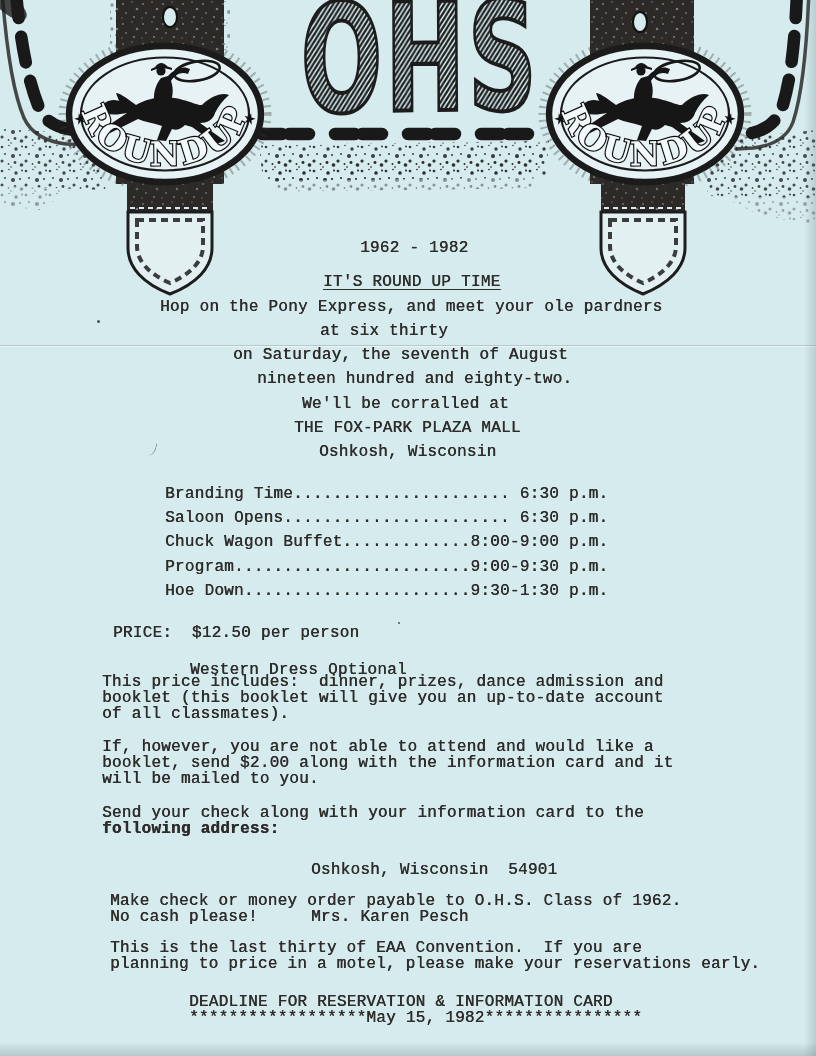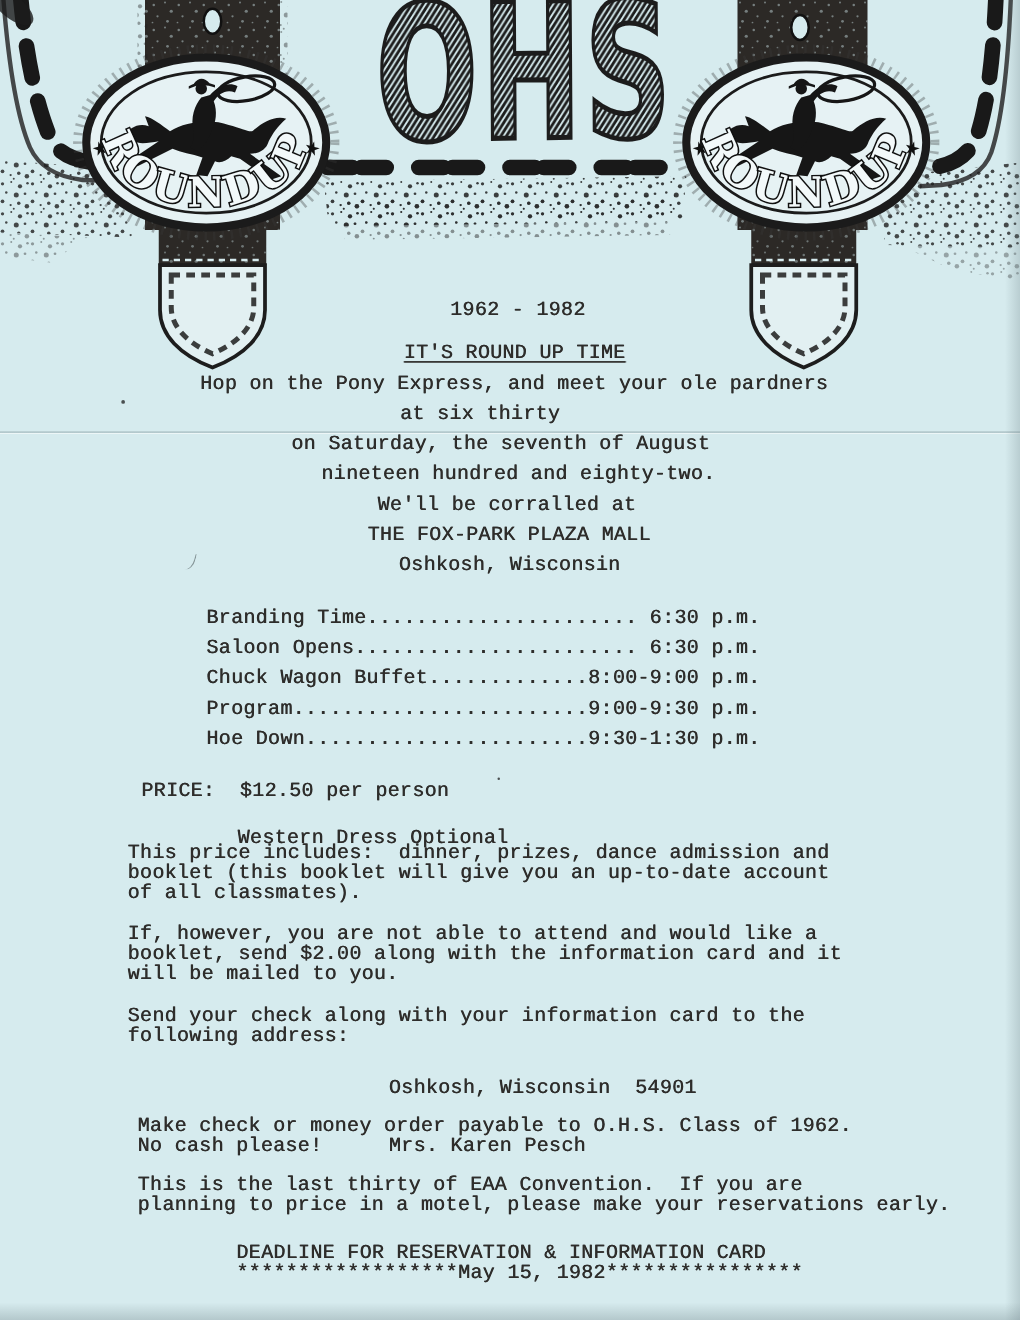--- a/index.html
+++ b/index.html
@@ -182,21 +182,21 @@
       <div class="tline" style="left: 165px; top: 583px;">Hoe Down.......................9:30-1:30 p.m.</div>
       <div class="tline" style="left: 113px; top: 625px;">PRICE:  $12.50 per person</div>
       <div class="tline" style="left: 190px; top: 649px; margin-top: 13px;">Western Dress Optional</div>
       <div class="tline" style="left: 102px; top: 674px;">This price includes:  dinner, prizes, dance admission and</div>
       <div class="tline" style="left: 102px; top: 690px;">booklet (this booklet will give you an up-to-date account</div>
       <div class="tline" style="left: 102px; top: 706px;">of all classmates).</div>
       <div class="tline" style="left: 102px; top: 739px;">If, however, you are not able to attend and would like a</div>
       <div class="tline" style="left: 102px; top: 755px;">booklet, send $2.00 along with the information card and it</div>
       <div class="tline" style="left: 102px; top: 771px;">will be mailed to you.</div>
       <div class="tline" style="left: 102px; top: 805px; text-align: center;">Send your check along with your information card to the</div>
-      <div class="tline" style="left: 102px; top: 821px;">following address:</div>
+      <div class="tline" style="left: 102px; top: 821px; font-weight: bold;">following address:</div>
       <div class="tline" style="left: 311px; top: 878px; margin-top: 31px;">Mrs. Karen Pesch</div>
       <div class="tline" style="left: 311px; top: 862px;">Oshkosh, Wisconsin  54901</div>
       <div class="tline" style="left: 110px; top: 893px;">Make check or money order payable to O.H.S. Class of 1962.</div>
       <div class="tline" style="left: 110px; top: 909px;">No cash please!</div>
       <div class="tline" style="left: 110px; top: 940px;">This is the last thirty of EAA Convention.  If you are</div>
       <div class="tline" style="left: 110px; top: 956px;">planning to price in a motel, please make your reservations early.</div>
       <div class="tline" style="left: 189px; top: 994px;">DEADLINE FOR RESERVATION &amp; INFORMATION CARD</div>
       <div class="tline" style="left: 189px; top: 1010px;">******************May 15, 1982****************</div>
     </div>
 

